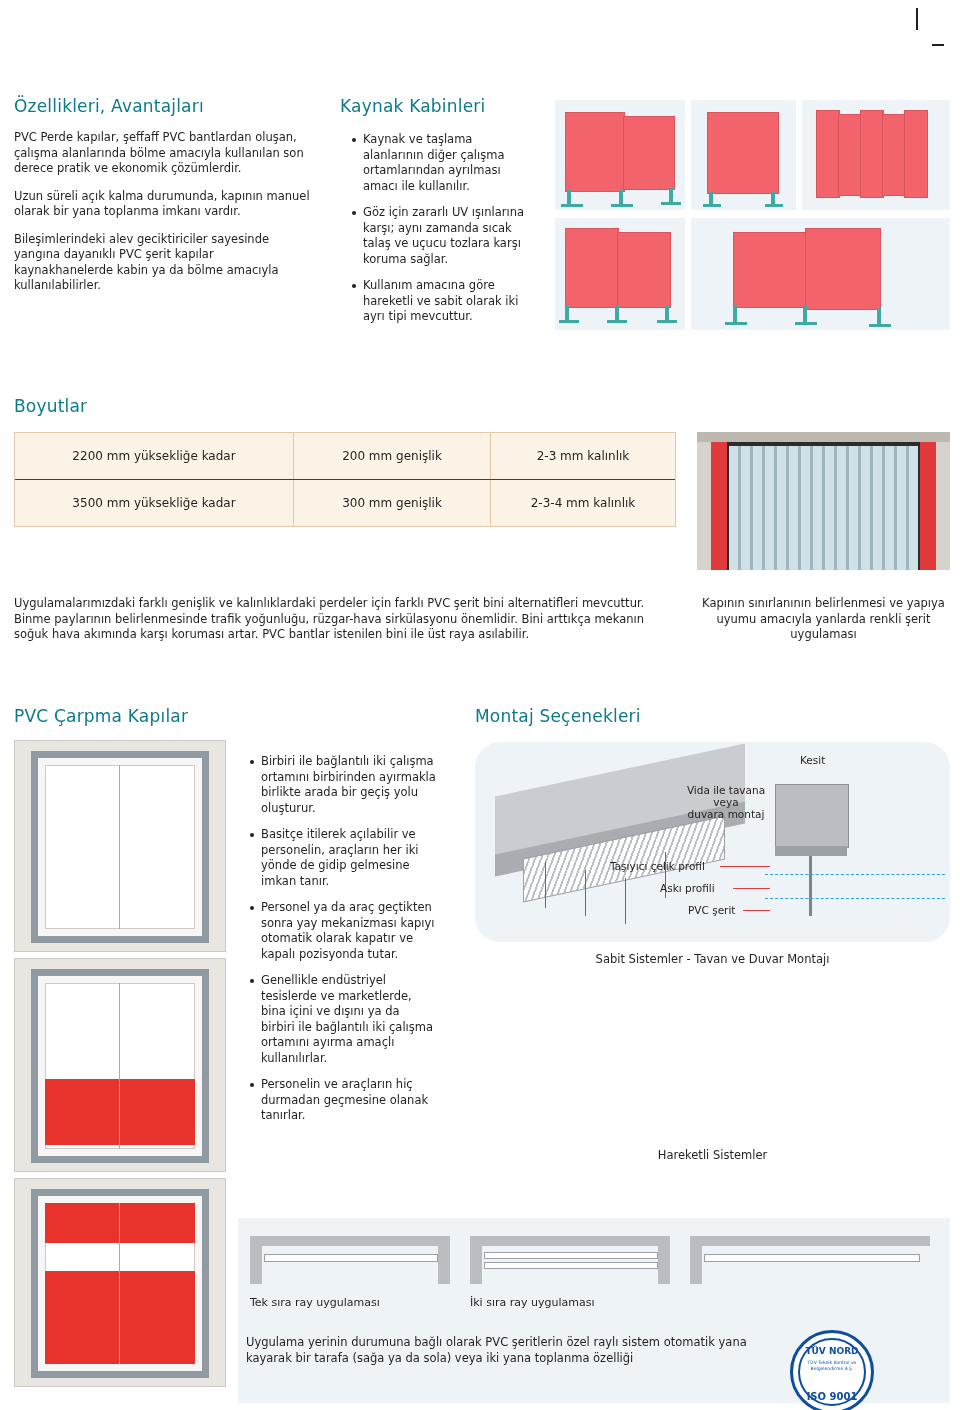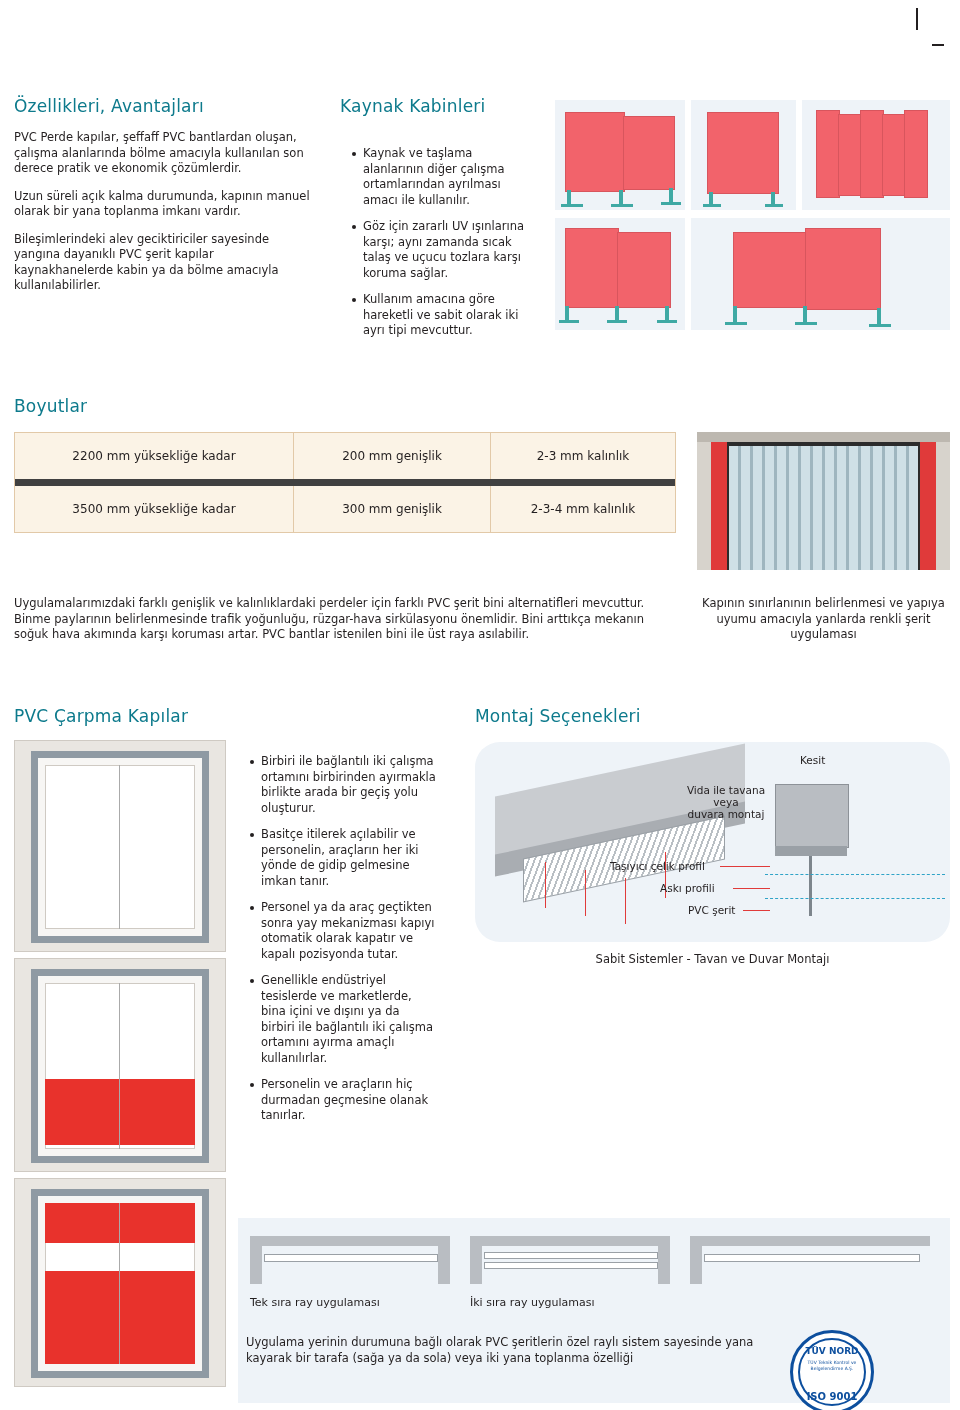--- a/index.html
+++ b/index.html
@@ -35,33 +35,33 @@
   }
   ul.bul li:before{
     content:"";position:absolute;left:0;top:6px;
     width:4px;height:4px;border-radius:50%;background:#231f20;
   }
 
   
   #sec-features{position:absolute;left:14px;top:96px;width:300px;}
   #sec-features h2{margin-bottom:14px;}
   #sec-welding{position:absolute;left:340px;top:96px;width:205px;}
-  #sec-welding h2{margin-bottom:30px;}
+  #sec-welding h2{margin-bottom:16px;}
 
   
   .photos{position:absolute;left:555px;top:100px;width:395px;height:250px;}
   .ph{position:absolute;}
   .ph .bg{position:absolute;inset:0;background:#eef3f8;}
   .screen{position:absolute;background:#f2636b;border:1px solid #d8555d;}
   .legpost{position:absolute;background:#3fa9a4;}
 
   
   #sec-boyutlar{position:absolute;left:14px;top:396px;}
   #tbl{position:absolute;left:14px;top:432px;width:660px;border:1px solid #e2c9a8;}
-  #tbl .row{display:flex;height:46px;border-bottom:7px solid #404040;}
+  #tbl .row{display:flex;height:46px;border-bottom:1px solid #404040;}
   #tbl .row:last-child{border-bottom:none;}
   #tbl .cell{
     display:flex;align-items:center;justify-content:center;
     font-size:12px;background:#fbf3e6;height:100%;
   }
   #tbl .c1{width:278px;border-right:1px solid #e2c9a8;}
   #tbl .c2{width:196px;border-right:1px solid #e2c9a8;}
   #tbl .c3{flex:1;}
 
   #doorphoto{position:absolute;left:697px;top:432px;width:253px;height:138px;background:#d7d3cc;}
@@ -276,20 +276,21 @@
 duvara montaj</span>
     <span class="lbl" style="left:135px;top:118px;">Taşıyıcı çelik profil</span>
     <span class="lbl" style="left:185px;top:140px;">Askı profili</span>
     <span class="lbl" style="left:213px;top:162px;">PVC şerit</span>
     <div class="leader" style="left:245px;top:124px;width:50px;"></div>
     <div class="leader" style="left:258px;top:146px;width:37px;"></div>
     <div class="leader" style="left:268px;top:168px;width:27px;"></div>
   </div>
   <div id="diag1-cap">Sabit Sistemler - Tavan ve Duvar Montajı</div>
 
+  <div id="diag2-cap">Hareketli Sistemler</div>
 
   <div id="rails">
 
     <div style="position:absolute;left:12px;top:18px;width:200px;height:10px;background:#b9bdc2;"></div>
     <div style="position:absolute;left:12px;top:28px;width:12px;height:38px;background:#b9bdc2;"></div>
     <div style="position:absolute;left:200px;top:28px;width:12px;height:38px;background:#b9bdc2;"></div>
     <div style="position:absolute;left:26px;top:36px;width:172px;height:6px;background:#ffffff;border:1px solid #9aa0a6;"></div>
 
     <div style="position:absolute;left:232px;top:18px;width:200px;height:10px;background:#b9bdc2;"></div>
     <div style="position:absolute;left:232px;top:28px;width:12px;height:38px;background:#b9bdc2;"></div>
@@ -298,21 +299,21 @@
     <div style="position:absolute;left:246px;top:44px;width:172px;height:5px;background:#ffffff;border:1px solid #9aa0a6;"></div>
 
     <div style="position:absolute;left:452px;top:18px;width:240px;height:10px;background:#b9bdc2;"></div>
     <div style="position:absolute;left:452px;top:28px;width:12px;height:38px;background:#b9bdc2;"></div>
     <div style="position:absolute;left:466px;top:36px;width:214px;height:6px;background:#ffffff;border:1px solid #9aa0a6;"></div>
 
     <span class="railcap" style="left:12px;top:78px;">Tek sıra ray uygulaması</span>
     <span class="railcap" style="left:232px;top:78px;">İki sıra ray uygulaması</span>
   </div>
 
-  <div id="rail-bottom-text">Uygulama yerinin durumuna bağlı olarak PVC şeritlerin özel raylı sistem sayesinde yana kayarak bir tarafa (sağa ya da sola) veya iki yana toplanma özelliği</div>
+  <div id="rail-bottom-text">Uygulama yerinin durumuna bağlı olarak PVC şeritlerin özel raylı sistem otomatik yana kayarak bir tarafa (sağa ya da sola) veya iki yana toplanma özelliği</div>
 
   <div id="tuv">
     <div class="inner"></div>
     <div class="t1">TÜV NORD</div>
     <div class="t2">TÜV Teknik Kontrol ve Belgelendirme A.Ş.</div>
     <div class="t3">ISO 9001</div>
   </div>
 
 </div>
 

